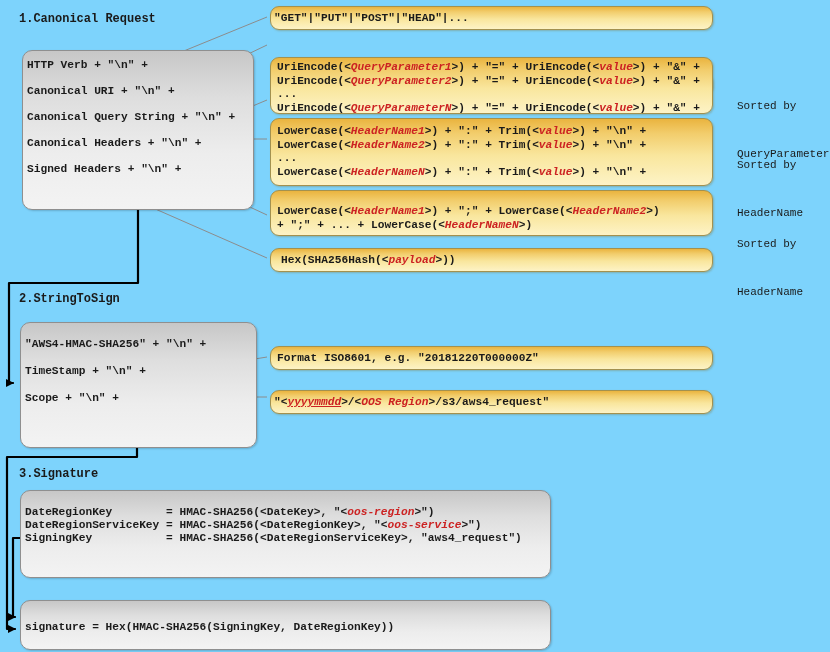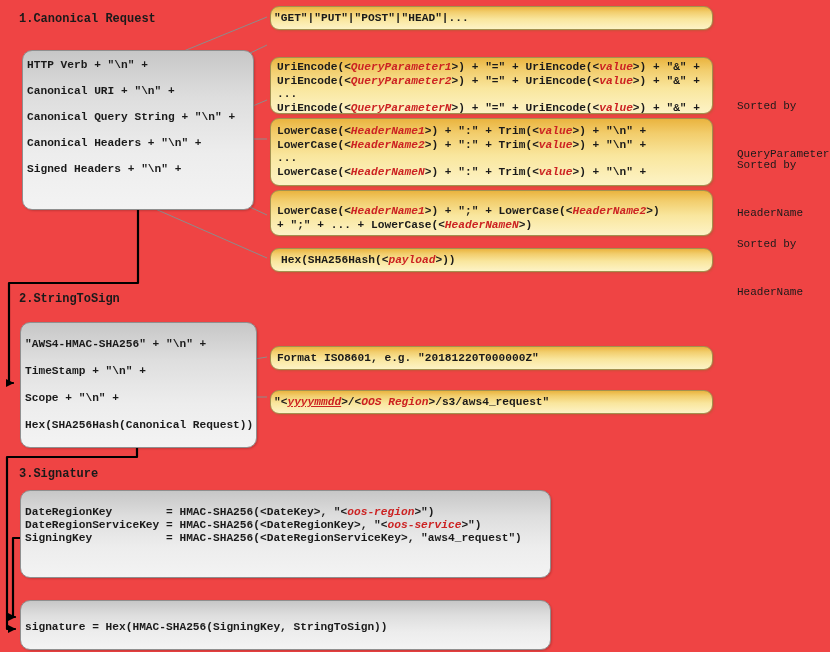--- a/index.html
+++ b/index.html
@@ -1,17 +1,17 @@
 <!DOCTYPE html>
 <html><head>
 <meta charset="utf-8">
 <style>
   html,body{margin:0;padding:0;background:#ffffff;}
   .canvas{
-    position:relative;width:830px;height:652px;background:#ef4444;overflow:hidden;
+    position:relative;width:830px;height:652px;background:#7dd3fc;overflow:hidden;
     font-family:"Liberation Mono","DejaVu Sans Mono",monospace;
     color:#1a1a1a;
   }
   .title{
     position:absolute;font-size:12px;font-weight:bold;white-space:pre;
   }
   .gbox{
     position:absolute;box-sizing:border-box;
     background:linear-gradient(180deg,#c7c7c7 0%,#dedede 30%,#ededed 65%,#f3f3f3 100%);
     border:1px solid #8f8f8f;border-radius:10px;
@@ -116,36 +116,35 @@
     <div>Sorted by</div>
     <div>HeaderName</div>
   </div>
 
   <div class="title" style="left:19px;top:292px;">2.StringToSign</div>
 
   <div class="gbox" style="left:20px;top:322px;width:237px;height:126px;padding:8px 0 0 4px;">
     <div class="ln" style="line-height:27px;">"AWS4-HMAC-SHA256" + "\n" +</div>
     <div class="ln" style="line-height:27px;">TimeStamp + "\n" +</div>
     <div class="ln" style="line-height:27px;">Scope + "\n" +</div>
-    <div class="ln" style="line-height:27px;">Hex(SHA256Hash(Canonical Request))</div>
   </div>
 
   <div class="ybox" style="left:270px;top:346px;width:443px;height:24px;padding-left:6px;">
     <div class="ln" style="line-height:22px;"><span>Format ISO8601, e.g. "20181220T000000Z"</span></div>
   </div>
 
   <div class="ybox" style="left:270px;top:390px;width:443px;height:24px;padding-left:3px;">
     <div class="ln" style="line-height:22px;"><span>"&lt;</span><span class="redu">yyyymmdd</span><span>&gt;/&lt;</span><span class="red">OOS Region</span><span>&gt;/s3/aws4_request"</span></div>
   </div>
 
   <div class="title" style="left:19px;top:467px;">3.Signature</div>
 
   <div class="gbox" style="left:20px;top:490px;width:531px;height:88px;padding:15px 0 0 4px;">
     <div class="ln" style="line-height:13.2px;"><span>DateRegionKey        = HMAC-SHA256(&lt;DateKey&gt;, "&lt;</span><span class="red">oos-region</span><span>&gt;")</span></div>
     <div class="ln" style="line-height:13.2px;"><span>DateRegionServiceKey = HMAC-SHA256(&lt;DateRegionKey&gt;, "&lt;</span><span class="red">oos-service</span><span>&gt;")</span></div>
     <div class="ln" style="line-height:13.2px;"><span>SigningKey           = HMAC-SHA256(&lt;DateRegionServiceKey&gt;, "aws4_request")</span></div>
   </div>
 
   <div class="gbox" style="left:20px;top:600px;width:531px;height:50px;padding:20px 0 0 4px;">
-    <div class="ln" style="line-height:13px;">signature = Hex(HMAC-SHA256(SigningKey, StringToSign))</div>
+    <div class="ln" style="line-height:13px;">signature = Hex(HMAC-SHA256(SigningKey, DateRegionKey))</div>
   </div>
 
 </div>
 
 </body></html>

